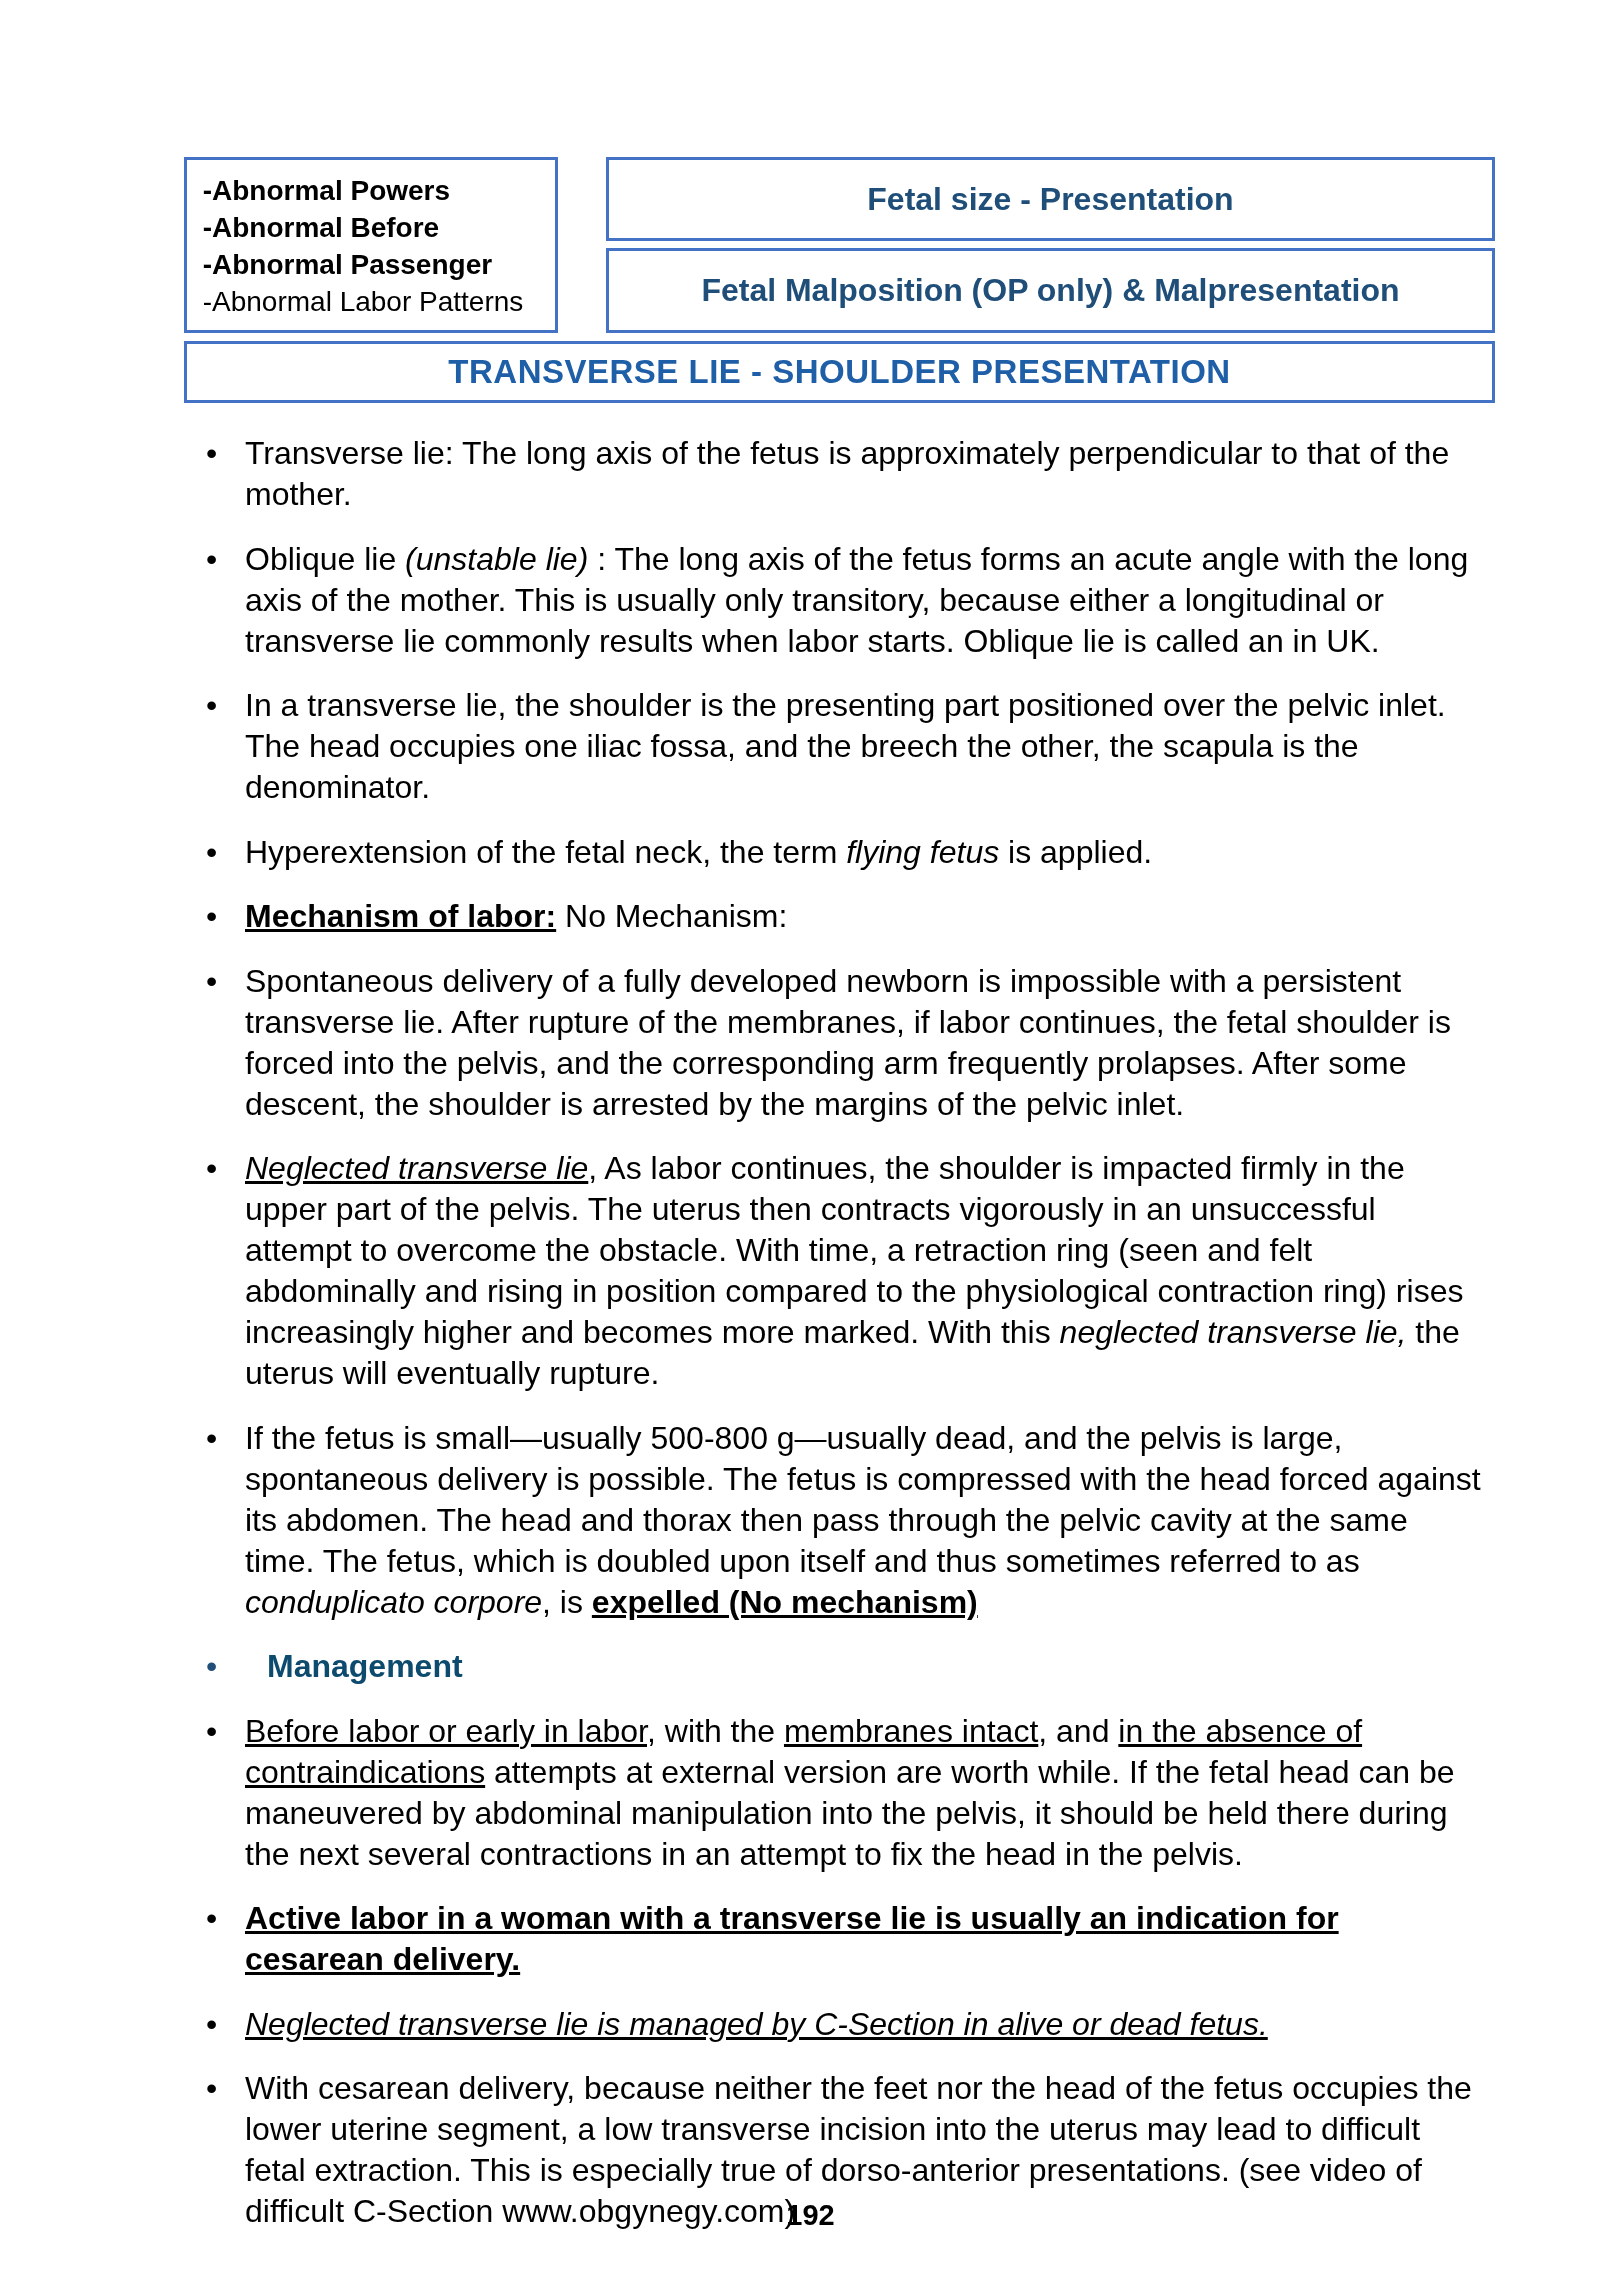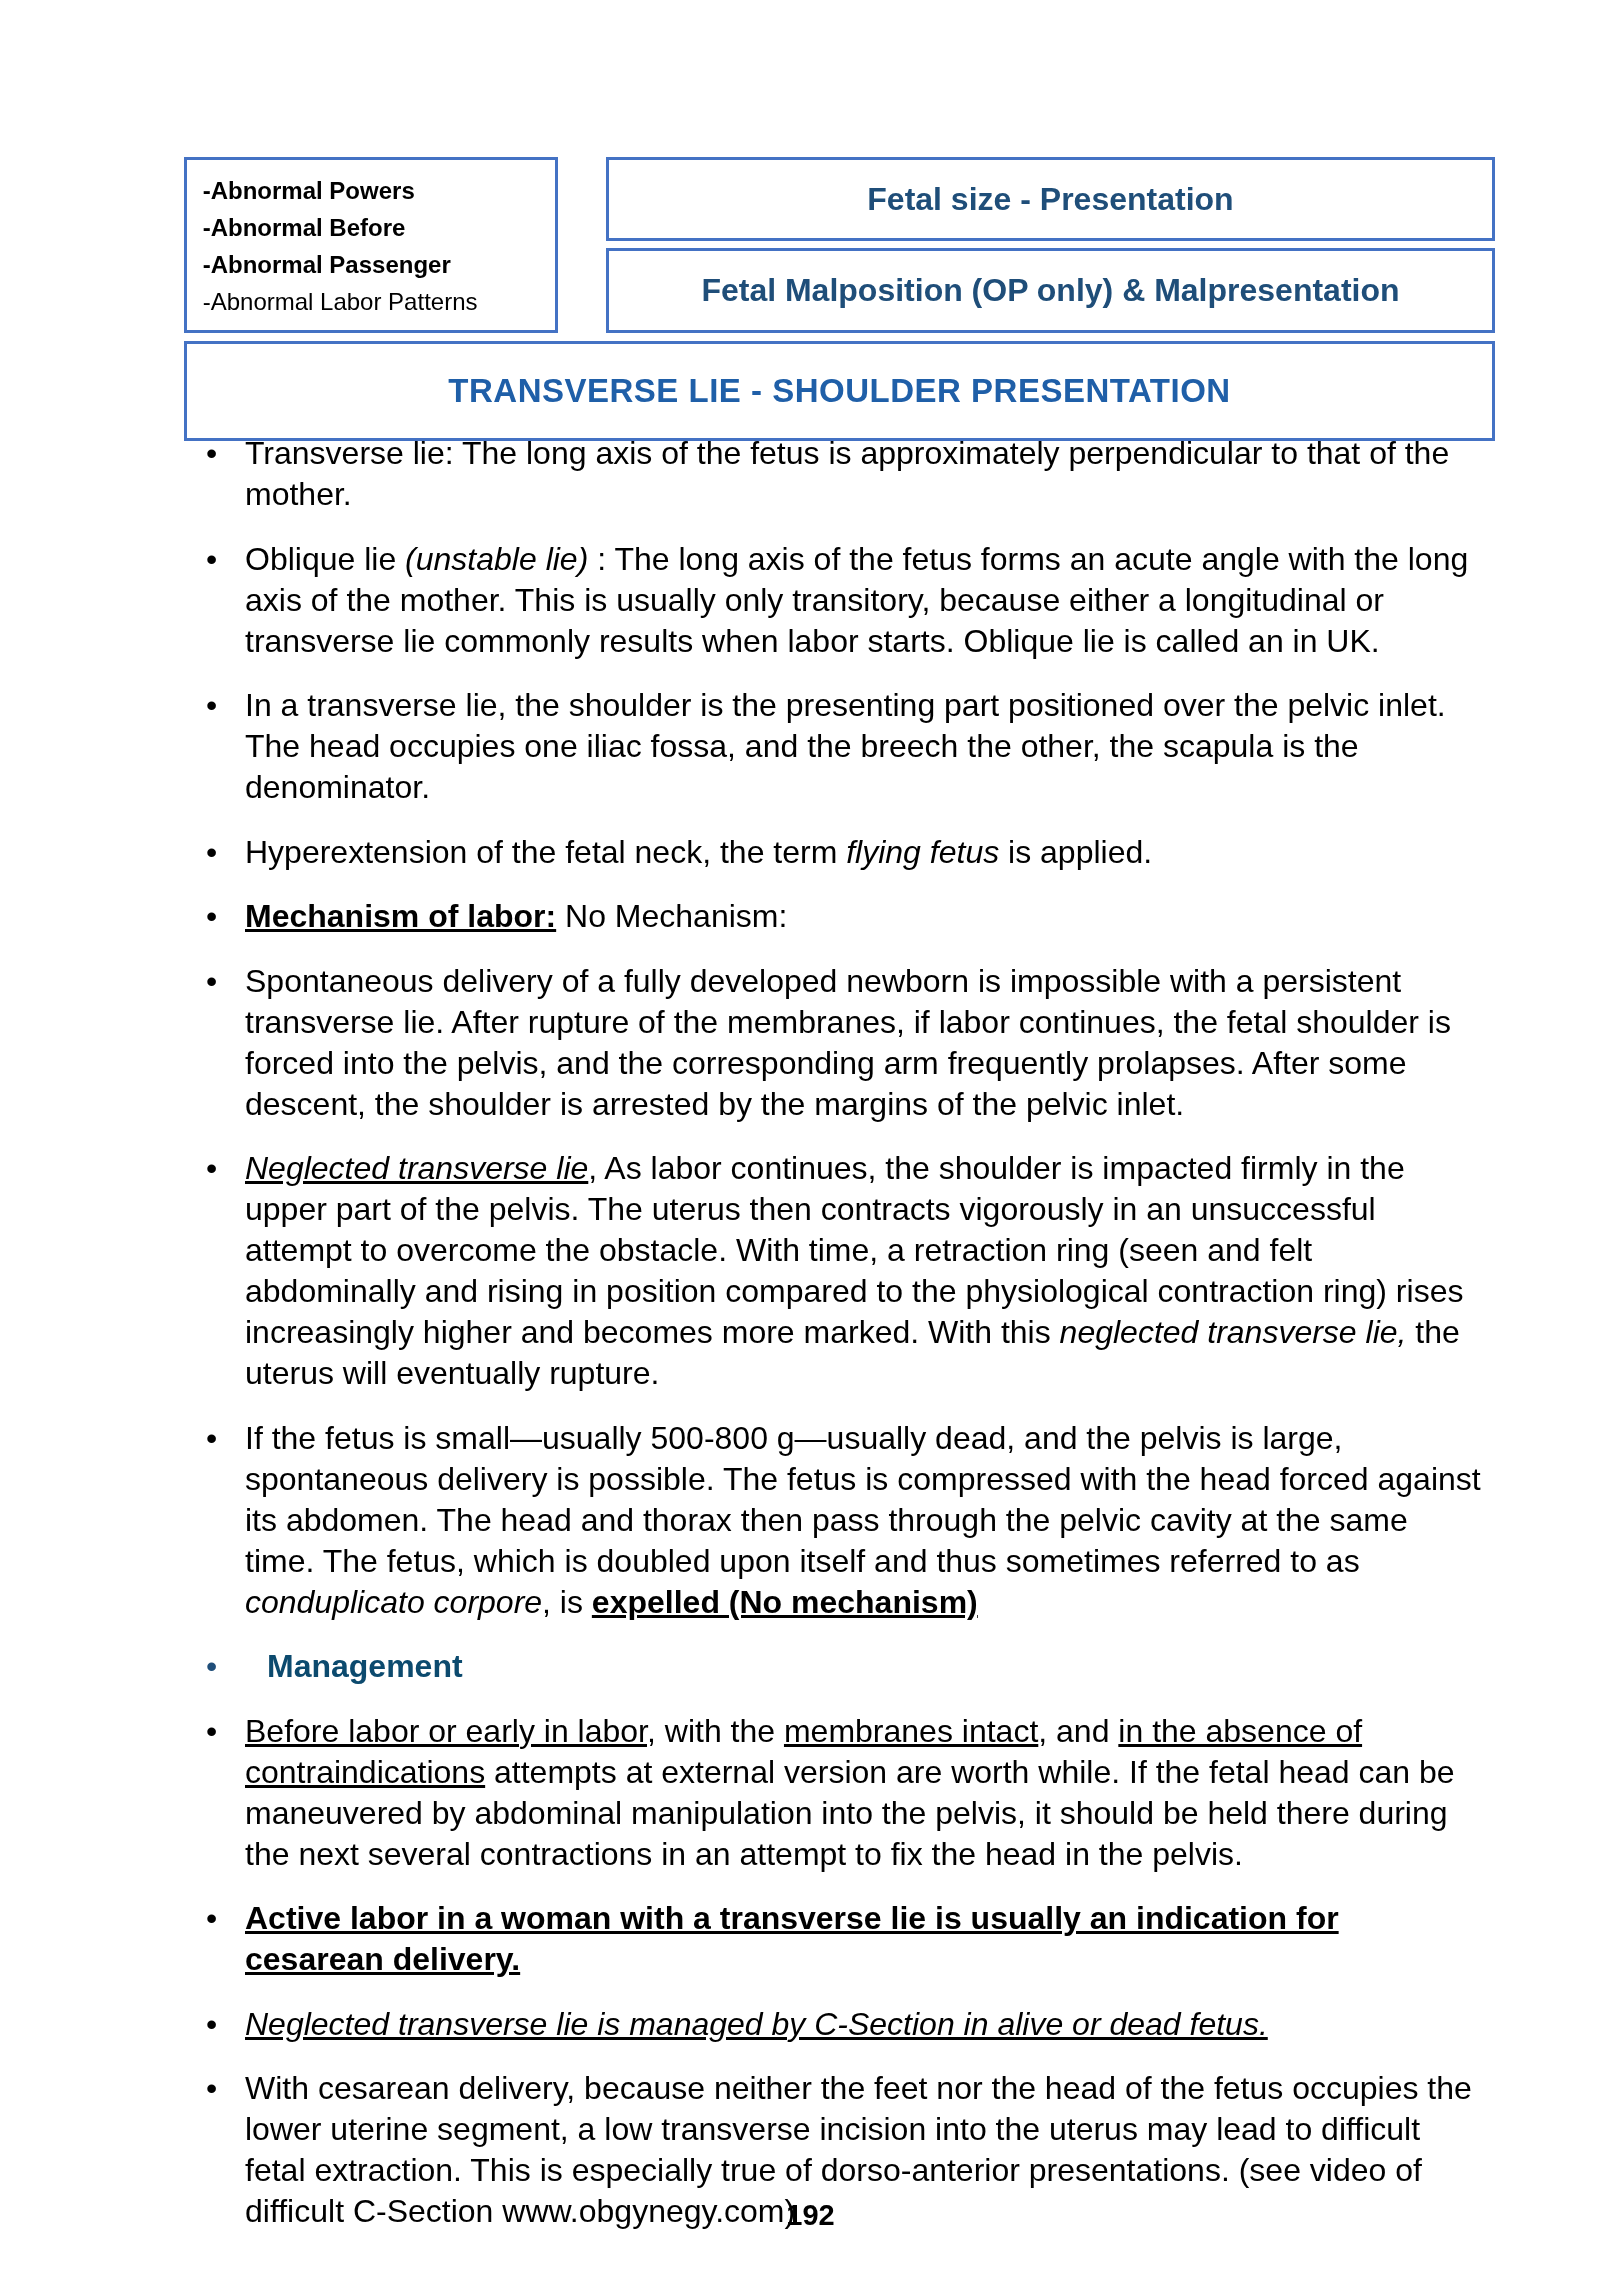--- a/index.html
+++ b/index.html
@@ -13,31 +13,31 @@
   }
   
   .header-wrap{position:absolute;left:184px;top:157px;width:1311px;}
   .header-grid{display:flex;gap:6.9px;}
   .left-box{
     box-sizing:border-box;width:374px;min-height:169px;
     border:3.9px solid #4472C4;
     padding:11.8px 5.9px 9.8px 15.7px;
     display:flex;flex-direction:column;justify-content:center;
   }
-  .left-box .hline{font-size:24px;line-height:37px;color:#000;}
+  .left-box .hline{font-size:28px;line-height:37px;color:#000;}
   .left-box .hline.bold{font-weight:bold;}
   .right-col{flex:1;display:flex;flex-direction:column;gap:6.9px;padding-left:41px;}
   .right-box{
     box-sizing:border-box;flex:1;min-height:80px;
     border:3.9px solid #4472C4;
     display:flex;align-items:center;justify-content:center;
     font-weight:bold;font-size:32px;color:#1F4E79;
   }
   .banner{
-    box-sizing:border-box;margin-top:8.8px;height:100px;
+    box-sizing:border-box;margin-top:8.8px;height:62px;
     border:3.9px solid #4472C4;
     display:flex;align-items:center;justify-content:center;
     font-weight:bold;font-size:33px;color:#1F5FA8;
     letter-spacing:0.5px;
   }
   
   .content{
     position:absolute;left:206px;top:433px;right:137px;
     font-size:32px;line-height:41px;
   }

